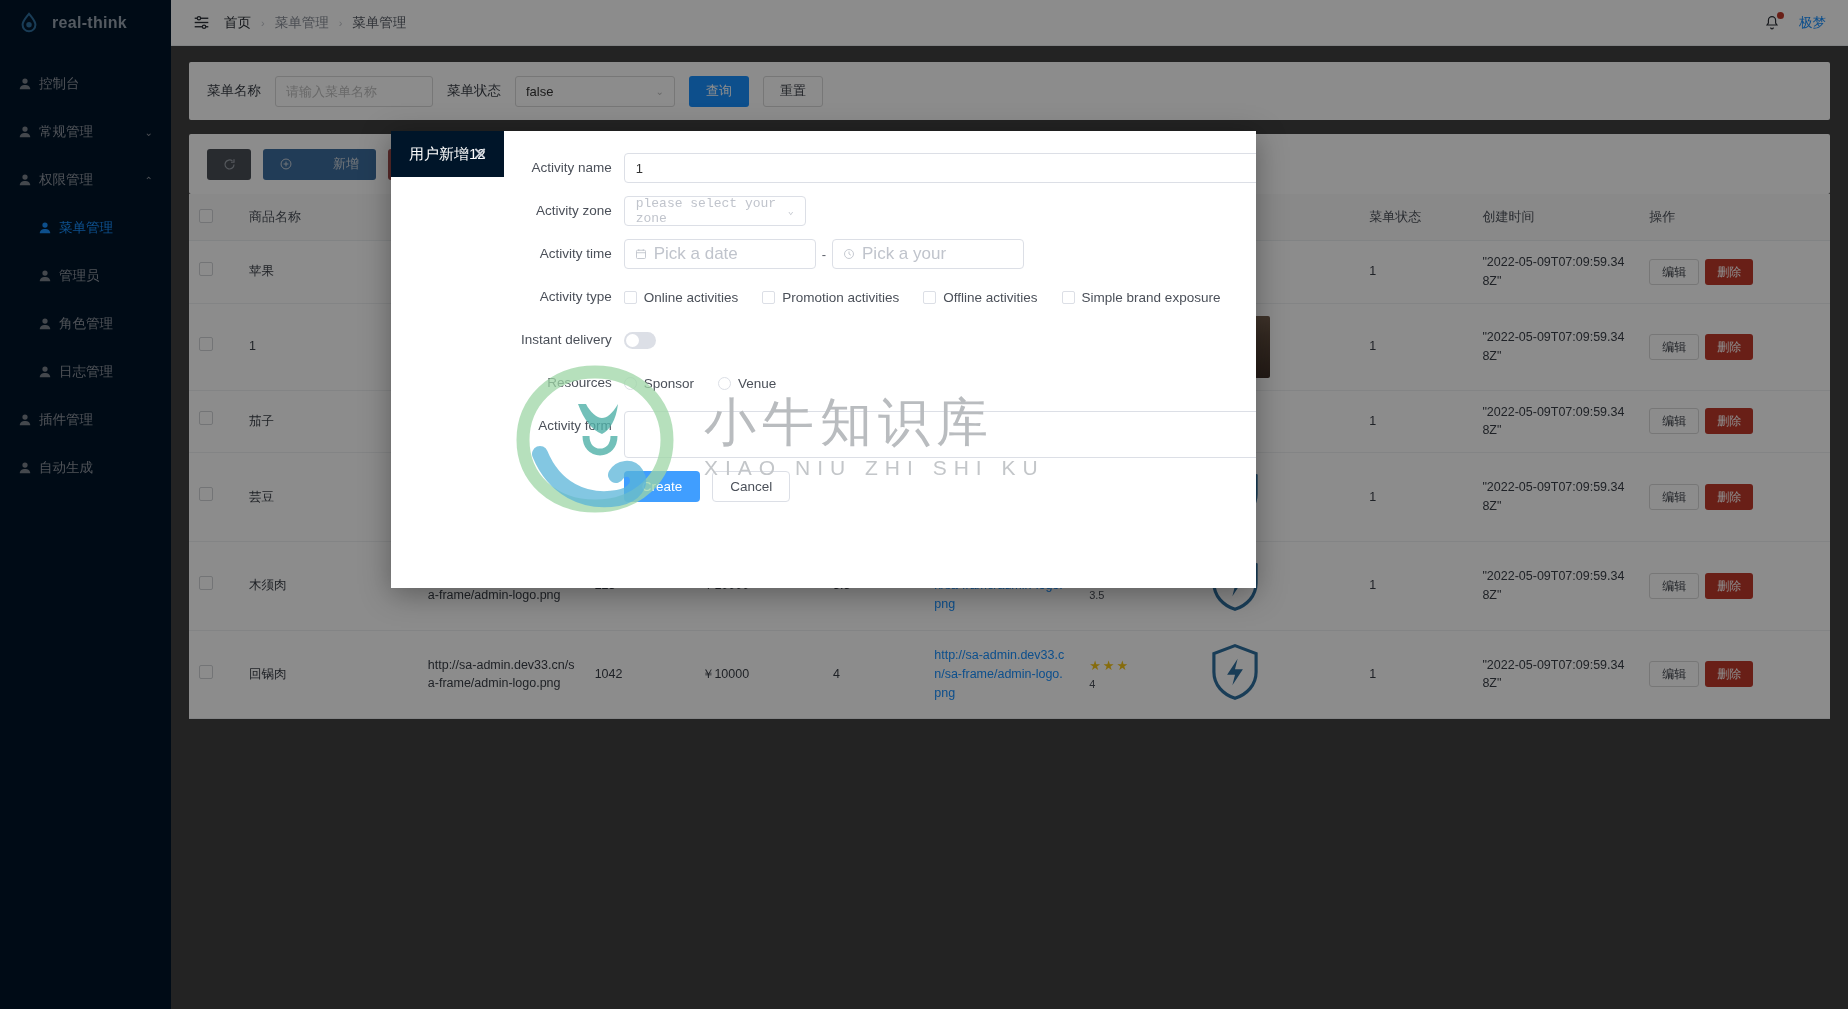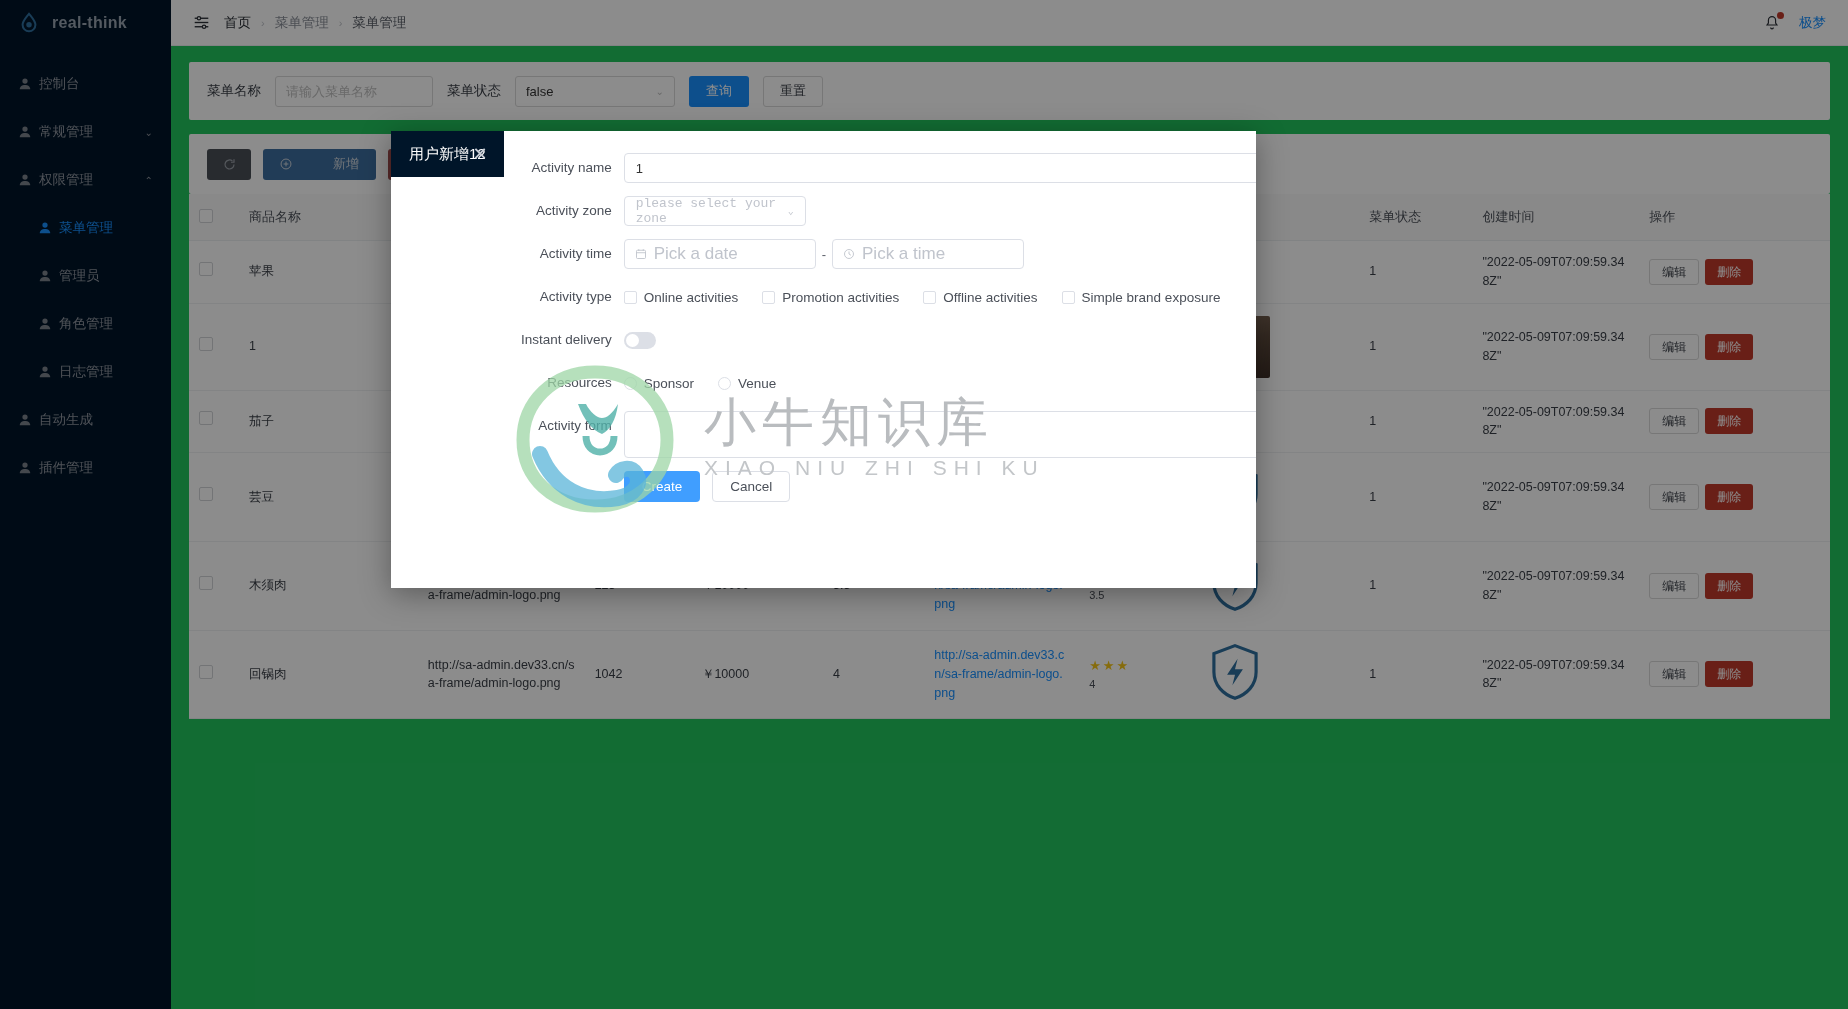--- a/index.html
+++ b/index.html
@@ -61,21 +61,21 @@
   .bell-dot {
     position: absolute; right: -3px; top: -2px;
     width: 7px; height: 7px; border-radius: 50%;
   }
   .username { font-size: 13.5px; color: #1890ff; cursor: pointer; }
 
   
   .content {
     position: absolute; left: 171px; top: 46px;
     width: 1677px; height: 963px;
-    background: #22c55e; padding: 16px 18px 0 18px;
+    background: #404040; padding: 16px 18px 0 18px;
     overflow: hidden;
   }
   .card {
     background: #fff; border-radius: 2px; padding: 16px 18px;
   }
   .filter-card { display: flex; align-items: center; gap: 14px; height: 58px; padding: 0 18px; }
   .f-label { font-size: 13.5px; color: #3a3f47; white-space: nowrap; }
   .f-input {
     width: 158px; height: 31px; border: 1px solid #d9d9d9;
     border-radius: 3px; padding: 0 10px; font-size: 13px;
@@ -302,28 +302,28 @@
               <circle cx="8" cy="4.6" r="3" fill="#7d838c"></circle>
               <path d="M2 14c0-3.3 2.7-5 6-5s6 1.7 6 5z" fill="#7d838c"></path>
             </svg></span>
           <span>日志管理</span>
         </div>
         <div class="nav-item">
           <span class="person-icon"><svg viewBox="0 0 16 16" width="14" height="14">
               <circle cx="8" cy="4.6" r="3" fill="#7d838c"></circle>
               <path d="M2 14c0-3.3 2.7-5 6-5s6 1.7 6 5z" fill="#7d838c"></path>
             </svg></span>
+          <span>插件管理</span>
+        </div>
+        <div class="nav-item">
+          <span class="person-icon"><svg viewBox="0 0 16 16" width="14" height="14">
+              <circle cx="8" cy="4.6" r="3" fill="#7d838c"></circle>
+              <path d="M2 14c0-3.3 2.7-5 6-5s6 1.7 6 5z" fill="#7d838c"></path>
+            </svg></span>
           <span>自动生成</span>
-        </div>
-        <div class="nav-item">
-          <span class="person-icon"><svg viewBox="0 0 16 16" width="14" height="14">
-              <circle cx="8" cy="4.6" r="3" fill="#7d838c"></circle>
-              <path d="M2 14c0-3.3 2.7-5 6-5s6 1.7 6 5z" fill="#7d838c"></path>
-            </svg></span>
-          <span>插件管理</span>
         </div>
       </nav>
   </aside>
 
   <header class="header">
     <span class="collapse-icon">
       <svg viewBox="0 0 20 20" width="17" height="17">
         <line x1="2" y1="5" x2="18" y2="5" stroke="#2b2f36" stroke-width="1.6"></line>
         <line x1="2" y1="10" x2="18" y2="10" stroke="#2b2f36" stroke-width="1.6"></line>
         <line x1="2" y1="15" x2="18" y2="15" stroke="#2b2f36" stroke-width="1.6"></line>
@@ -558,21 +558,21 @@
             <span>Pick a date</span>
           </div>
           <span class="dash">-</span>
           <div class="m-time">
             <span style="display:inline-flex">
               <svg viewBox="0 0 16 16" width="12" height="12">
                 <circle cx="8" cy="8" r="6" fill="none" stroke="#c0c4cc" stroke-width="1.2"></circle>
                 <path d="M8 4.6V8l2.5 1.6" fill="none" stroke="#c0c4cc" stroke-width="1.2"></path>
               </svg>
             </span>
-            <span>Pick a time</span>
+            <span>Pick a your</span>
           </div>
         </div>
       </div>
 
       <div class="frow">
         <div class="flabel">Activity type</div>
         <div class="fctl">
             <div class="opts" id="typeOpts">
               <div class="opt">
                 <span class="m-cb"></span>

